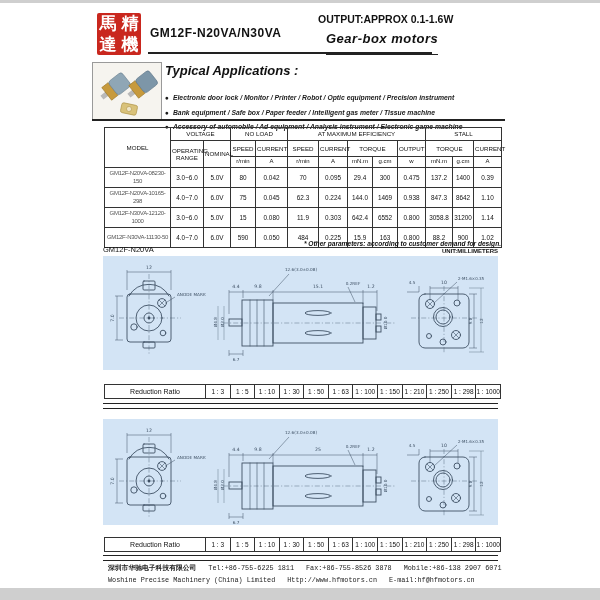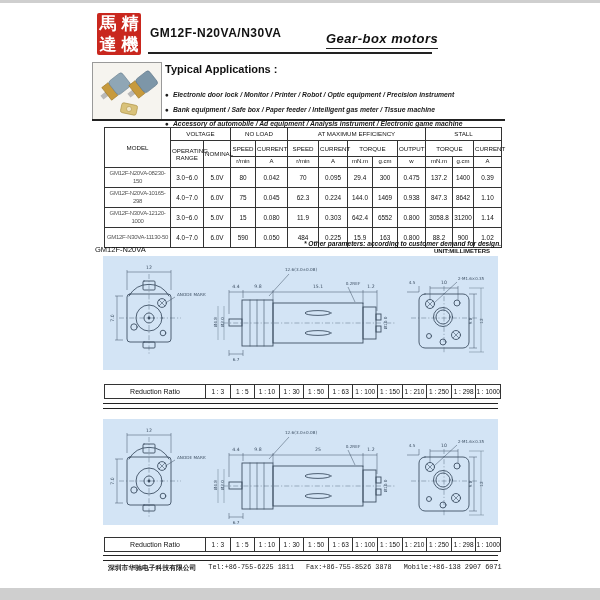--- a/index.html
+++ b/index.html
@@ -7,27 +7,27 @@
   .page{position:relative;width:600px;height:600px;background:#ffffff;overflow:hidden;}
   .strip{position:absolute;left:0;width:600px;background:#cfcfcf;}
   .abs{position:absolute;}
 
   
   .logo{left:97px;top:13px;width:44px;height:42px;background:#c9271e;color:#fff;
         display:grid;grid-template-columns:1fr 1fr;border-radius:2px;
         font-family:"DejaVu Sans",sans-serif;font-size:17px;line-height:20px;text-align:center;font-weight:bold;}
   .title{left:150px;top:26px;font-size:12px;font-weight:bold;letter-spacing:.5px;}
   .output{left:318px;top:13px;font-size:10.5px;font-weight:bold;}
-  .subtitle{left:326px;top:31px;font-size:13px;font-weight:bold;font-style:italic;letter-spacing:.5px;border-bottom:1.5px solid #222;padding-bottom:2px;}
+  .subtitle{left:326px;top:31px;font-size:13px;font-weight:bold;font-style:italic;letter-spacing:.5px;border-bottom:1.5px solid #222;padding-bottom:8px;}
   .rule-title{left:148px;top:52px;width:284px;height:1.5px;background:#222;}
 
   
   .photo{left:92px;top:62px;width:68px;height:57px;border:1px solid #9a9a9a;background:#fdfdfd;}
   .apps{left:165px;top:63px;width:340px;}
-  .apps-heading{font-size:11px;font-weight:bold;margin-bottom:16px;}
+  .apps-heading{font-size:13px;font-weight:bold;font-style:italic;margin-bottom:16px;}
   .app-line{display:flex;align-items:flex-start;font-size:6.8px;font-weight:600;font-style:italic;margin-bottom:6.5px;color:#1a1a1a;}
   .bullet{font-style:normal;font-size:6.5px;margin-right:4px;line-height:8px;}
   .rule-apps{left:92px;top:119px;width:413px;height:2.2px;background:#222;}
 
   
   table{border-collapse:collapse;table-layout:fixed;}
   .spec{left:104px;top:127px;width:397px;border:1.5px solid #111;}
   .spec td{border:1px solid #333;text-align:center;vertical-align:middle;font-size:6.2px;padding:0 1px;line-height:7.5px;}
   .spec tr.h1 td{height:12px;}
   .spec tr.h2 td{height:15px;}
@@ -46,37 +46,38 @@
 
   
   .ratio{width:397px;border:1.5px solid #111;}
   .ratio td{border:1px solid #333;text-align:center;font-size:6.5px;height:13px;padding:0;}
   .ratio td.ratio-label{width:100px;font-size:7px;}
 
   .dblline{width:395px;height:4px;border-top:1.2px solid #222;border-bottom:1.2px solid #222;}
 
   
   .footer{left:108px;top:563px;width:392px;font-family:"Liberation Mono",monospace;font-size:6.8px;color:#222;}
-  .footer-row{display:flex;gap:12px;margin-bottom:3px;white-space:nowrap;}
+  .footer-row{display:flex;gap:12px;margin-bottom:3px;white-space:nowrap;align-items:center;}
   .company-cn{font-family:"DejaVu Sans",sans-serif;font-weight:bold;}
 </style>
 </head>
 <body>
 
 <div class="page">
   <div class="strip" style="top:0;height:3px"></div>
   <div class="strip" style="top:588px;height:12px"></div>
 
   <div class="abs logo">
     <span>馬</span>
     <span>精</span>
     <span>達</span>
     <span>機</span>
   </div>
   <div class="abs title">GM12F-N20VA/N30VA</div>
+  <div class="abs output">OUTPUT:APPROX 0.1-1.6W</div>
   <div class="abs subtitle">Gear-box  motors</div>
   <div class="abs rule-title"></div>
 
   <div class="abs photo">
     <svg width="68" height="57" viewBox="0 0 68 57">
       <rect x="0" y="0" width="68" height="57" fill="#f6f4ef"></rect>
       <g transform="translate(20,26) rotate(-38)">
         <rect x="-14" y="-2.5" width="7" height="5" fill="#b9b9b9"></rect>
         <rect x="-8" y="-8" width="8" height="16" fill="#c79a3d" stroke="#9a7526" stroke-width="0.6"></rect>
         <rect x="0" y="-8.5" width="17" height="17" rx="3" fill="#8fa6b5" stroke="#6b8090" stroke-width="0.6"></rect>
@@ -217,21 +218,21 @@
           <td>0.800</td>
           <td>88.2</td>
           <td>900</td>
           <td>1.02</td>
         </tr>
       </tbody>
   </table>
 
   <div class="abs note">* Other parameters: according to customer demand for design.</div>
 
-  <div class="abs sec-header" style="left:95px;top:245px">
+  <div class="abs sec-header" style="left:103px;top:245px">
     <span class="sec-label">GM12F-N20VA</span>
     <span class="sec-unit">UNIT:MILLIMETERS</span>
   </div>
   <div class="abs panel" style="left:103px;top:256px;height:114px">
   <svg width="395" height="114" viewBox="0 0 395 114">
 
     <g stroke="#3e5064" fill="none" stroke-width="0.4" stroke-dasharray="5,2,1.2,2">
       <path d="M46,18 V98"></path>
           <path d="M16,62 H78"></path>
       <path d="M120,67 H292"></path>
@@ -440,14 +441,19 @@
     </table>
   <div class="abs dblline" style="left:103px;top:555px"></div>
 
   <div class="abs footer">
     <div class="footer-row">
       <span class="company-cn">深圳市华驰电子科技有限公司</span>
       <span>Tel:+86-755-6225 1811</span>
       <span>Fax:+86-755-8526 3878</span>
       <span>Mobile:+86-138 2907 6071</span>
     </div>
+    <div class="footer-row">
+      <span>Woshine Precise Machinery (China) Limited</span>
+      <span>Http://www.hfmotors.cn</span>
+      <span>E-mail:hf@hfmotors.cn</span>
+    </div>
   </div>
 </div>
 
 </body></html>

